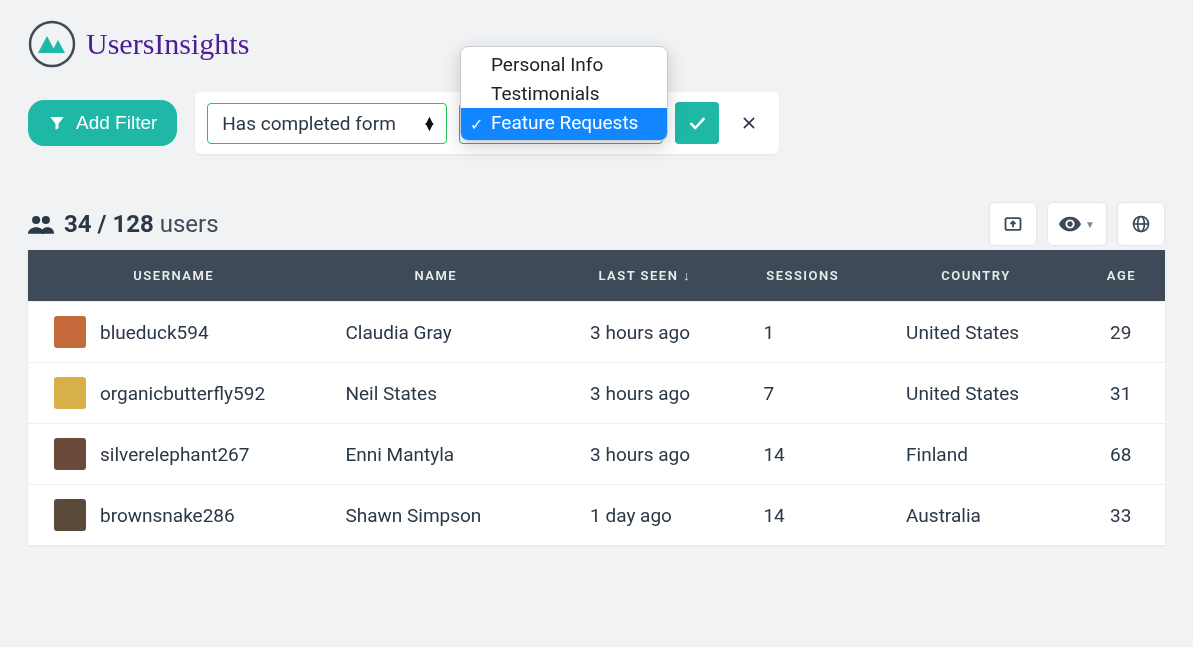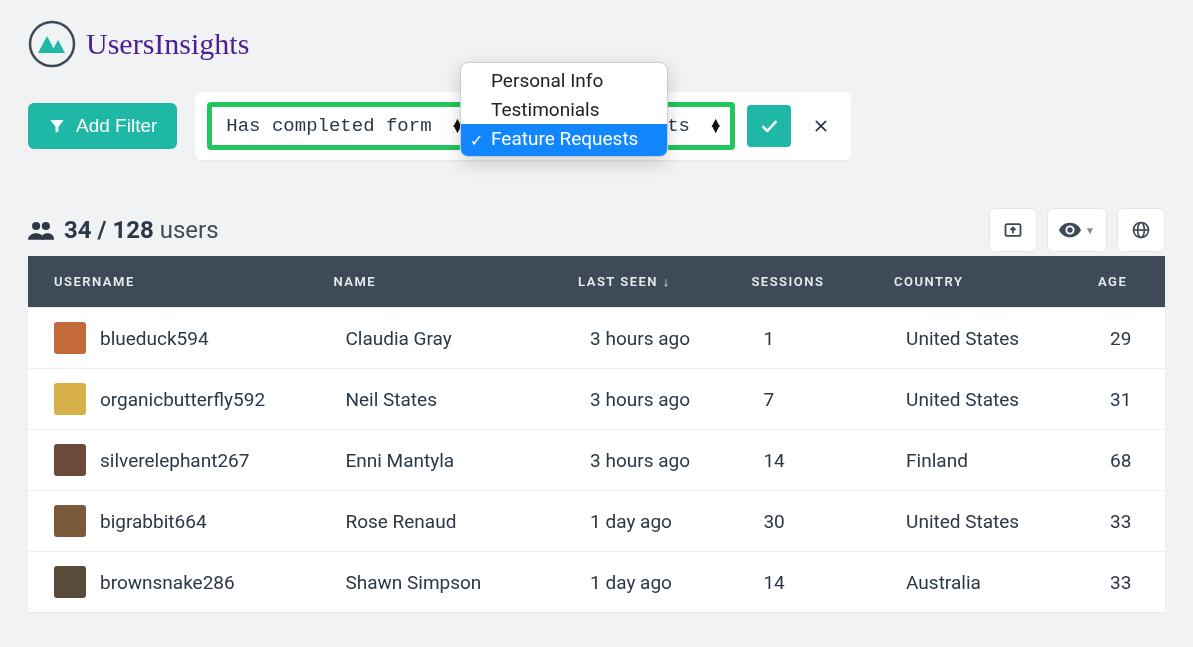--- a/index.html
+++ b/index.html
@@ -35,45 +35,44 @@
     gap: 18px;
     margin-bottom: 48px;
   }
   .btn-add-filter {
     display: inline-flex;
     align-items: center;
     gap: 10px;
     background: #1fb8a6;
     color: #fff;
     border: none;
-    border-radius: 6px;
+    border-radius: 16px;
     padding: 12px 20px;
     font-size: 19px;
     font-weight: 500;
     cursor: pointer;
   }
   .filter-card {
     background: #fff;
     border-radius: 6px;
     padding: 10px 12px;
     display: inline-flex;
     align-items: center;
     gap: 12px;
     box-shadow: 0 1px 2px rgba(0,0,0,0.05);
   }
   .select-wrap {
-    border: 5px solid #22c55e;
+    border: 1px solid #22c55e;
     border-radius: 4px;
     padding: 8px 40px 8px 14px;
     font-size: 19px;
     color: #2b3847;
     position: relative;
     min-width: 240px;
     background: #fff;
-    font-family: Liberation Mono, monospace;
   }
   .select-wrap .caret {
     position: absolute;
     right: 10px;
     top: 50%;
     transform: translateY(-50%);
     font-size: 14px;
     line-height: 6px;
     color: #111;
   }
@@ -99,21 +98,21 @@
     height: 42px;
     display: inline-flex;
     align-items: center;
     justify-content: center;
     color: #2b3847;
     font-size: 18px;
     cursor: pointer;
   }
   .dropdown-menu {
     position: absolute;
-    top: 62px;
+    top: 46px;
     left: 460px;
     background: #fff;
     border: 1px solid #c9ccd0;
     border-radius: 8px;
     box-shadow: 0 6px 18px rgba(0,0,0,0.18);
     overflow: hidden;
     z-index: 50;
     min-width: 208px;
   }
   .dropdown-item {
@@ -176,21 +175,21 @@
     border-collapse: collapse;
     background: #fff;
     box-shadow: 0 1px 2px rgba(0,0,0,0.06);
   }
   thead th {
     background: #3e4a58;
     color: #e9ecef;
     font-size: 13px;
     font-weight: 600;
     letter-spacing: 1.5px;
-    text-align: left;
+    text-align: center;
     padding: 18px 20px;
   }
   thead th:first-child { padding-left: 26px; }
   tbody td {
     padding: 14px 32px;
     font-size: 19px;
     color: #2b3847;
     border-top: 1px solid #edf0f2;
     vertical-align: middle;
   }
@@ -347,33 +346,20 @@
         </td>
         <td>Enni Mantyla</td>
         <td>3 hours ago</td>
         <td>14</td>
         <td>Finland</td>
         <td>68</td>
       </tr>
       <tr>
         <td>
           <div class="user-cell">
-            <span class="avatar" style="background:#7a5a3a"></span>
-            <span>bigrabbit664</span>
-          </div>
-        </td>
-        <td>Rose Renaud</td>
-        <td>1 day ago</td>
-        <td>30</td>
-        <td>United States</td>
-        <td>33</td>
-      </tr>
-      <tr>
-        <td>
-          <div class="user-cell">
             <span class="avatar" style="background:#5a4a3a"></span>
             <span>brownsnake286</span>
           </div>
         </td>
         <td>Shawn Simpson</td>
         <td>1 day ago</td>
         <td>14</td>
         <td>Australia</td>
         <td>33</td>
       </tr>

